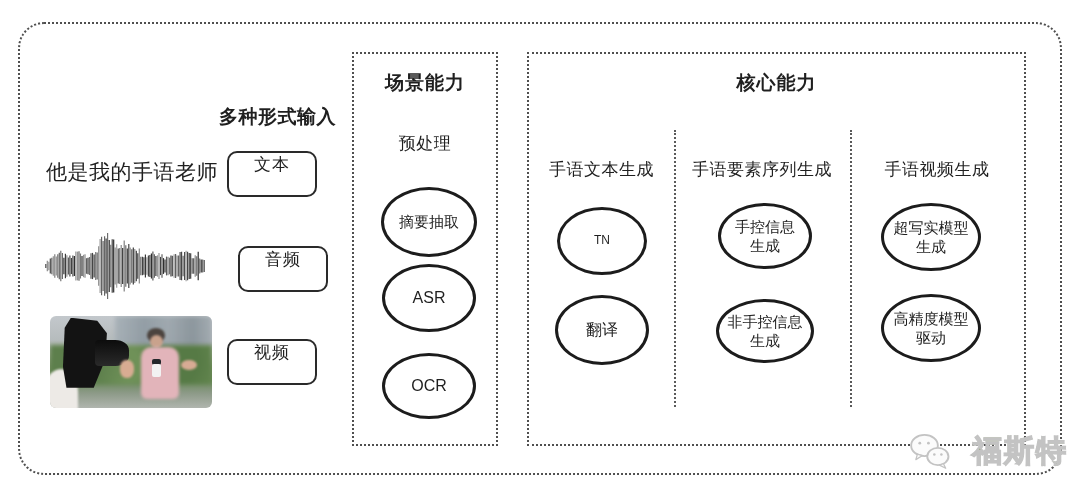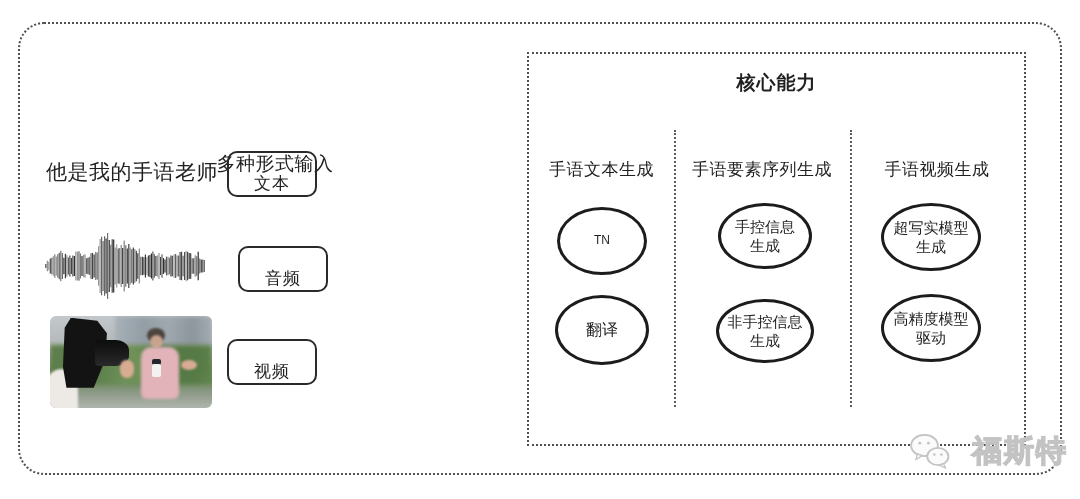--- a/index.html
+++ b/index.html
@@ -3,23 +3,23 @@
 <meta charset="utf-8">
 <style>
   html,body{margin:0;padding:0;background:#ffffff;}
   body{font-family:"Liberation Sans","DejaVu Sans",sans-serif;color:#1f1f1f;}
   .stage{position:relative;width:1080px;height:499px;background:#ffffff;overflow:hidden;}
 
   .outer-frame{position:absolute;left:18px;top:22px;width:1040px;height:449px;
     border:2px dotted #4f4f4f;border-radius:26px;}
 
   .abs{position:absolute;}
-  .center-text{display:flex;align-items:flex-end;justify-content:center;text-align:center;font-family:Liberation Mono, monospace;}
-
-  .input-title{left:214px;top:104px;width:122px;font-size:19px;font-weight:normal;text-align:center;letter-spacing:.5px;margin-top:47px;}
+  .center-text{display:flex;align-items:flex-start;justify-content:center;text-align:center;font-family:Liberation Mono, monospace;}
+
+  .input-title{left:214px;top:104px;width:122px;font-size:19px;font-weight:bold;text-align:right;letter-spacing:.5px;}
   .sentence{left:46px;top:158px;font-size:21px;letter-spacing:.5px;white-space:nowrap;}
 
   .pill{width:86px;height:42px;border:2px solid #2a2a2a;border-radius:10px;
     font-size:17px;letter-spacing:1px;}
   .pill-text{left:227px;top:151px;}
   .pill-audio{left:238px;top:246px;}
   .pill-video{left:227px;top:339px;}
 
   .waveform{left:45px;top:230px;width:160px;height:72px;}
 
@@ -210,20 +210,27 @@
   <div class="abs pill pill-text center-text">
     <span>文本</span>
   </div>
   <div class="abs pill pill-audio center-text">
     <span>音频</span>
   </div>
   <div class="abs pill pill-video center-text">
     <span>视频</span>
   </div>
 
+  <div class="abs cap-box scene-box">
+    <div class="box-title">场景能力</div>
+    <div class="sub-label scene-sub">预处理</div>
+    <div class="node" style="left:27px;top:133px;width:90px;height:64px;">摘要抽取</div>
+    <div class="node" style="left:28px;top:210px;width:88px;height:62px;font-size:16px;">ASR</div>
+    <div class="node" style="left:28px;top:299px;width:88px;height:60px;font-size:16px;">OCR</div>
+  </div>
 
   <div class="abs cap-box core-box">
     <div class="box-title">核心能力</div>
 
     <div class="divider div-1"></div>
     <div class="divider div-2"></div>
 
     <div class="col-heading ch-1">手语文本生成</div>
     <div class="col-heading ch-2">手语要素序列生成</div>
     <div class="col-heading ch-3">手语视频生成</div>

